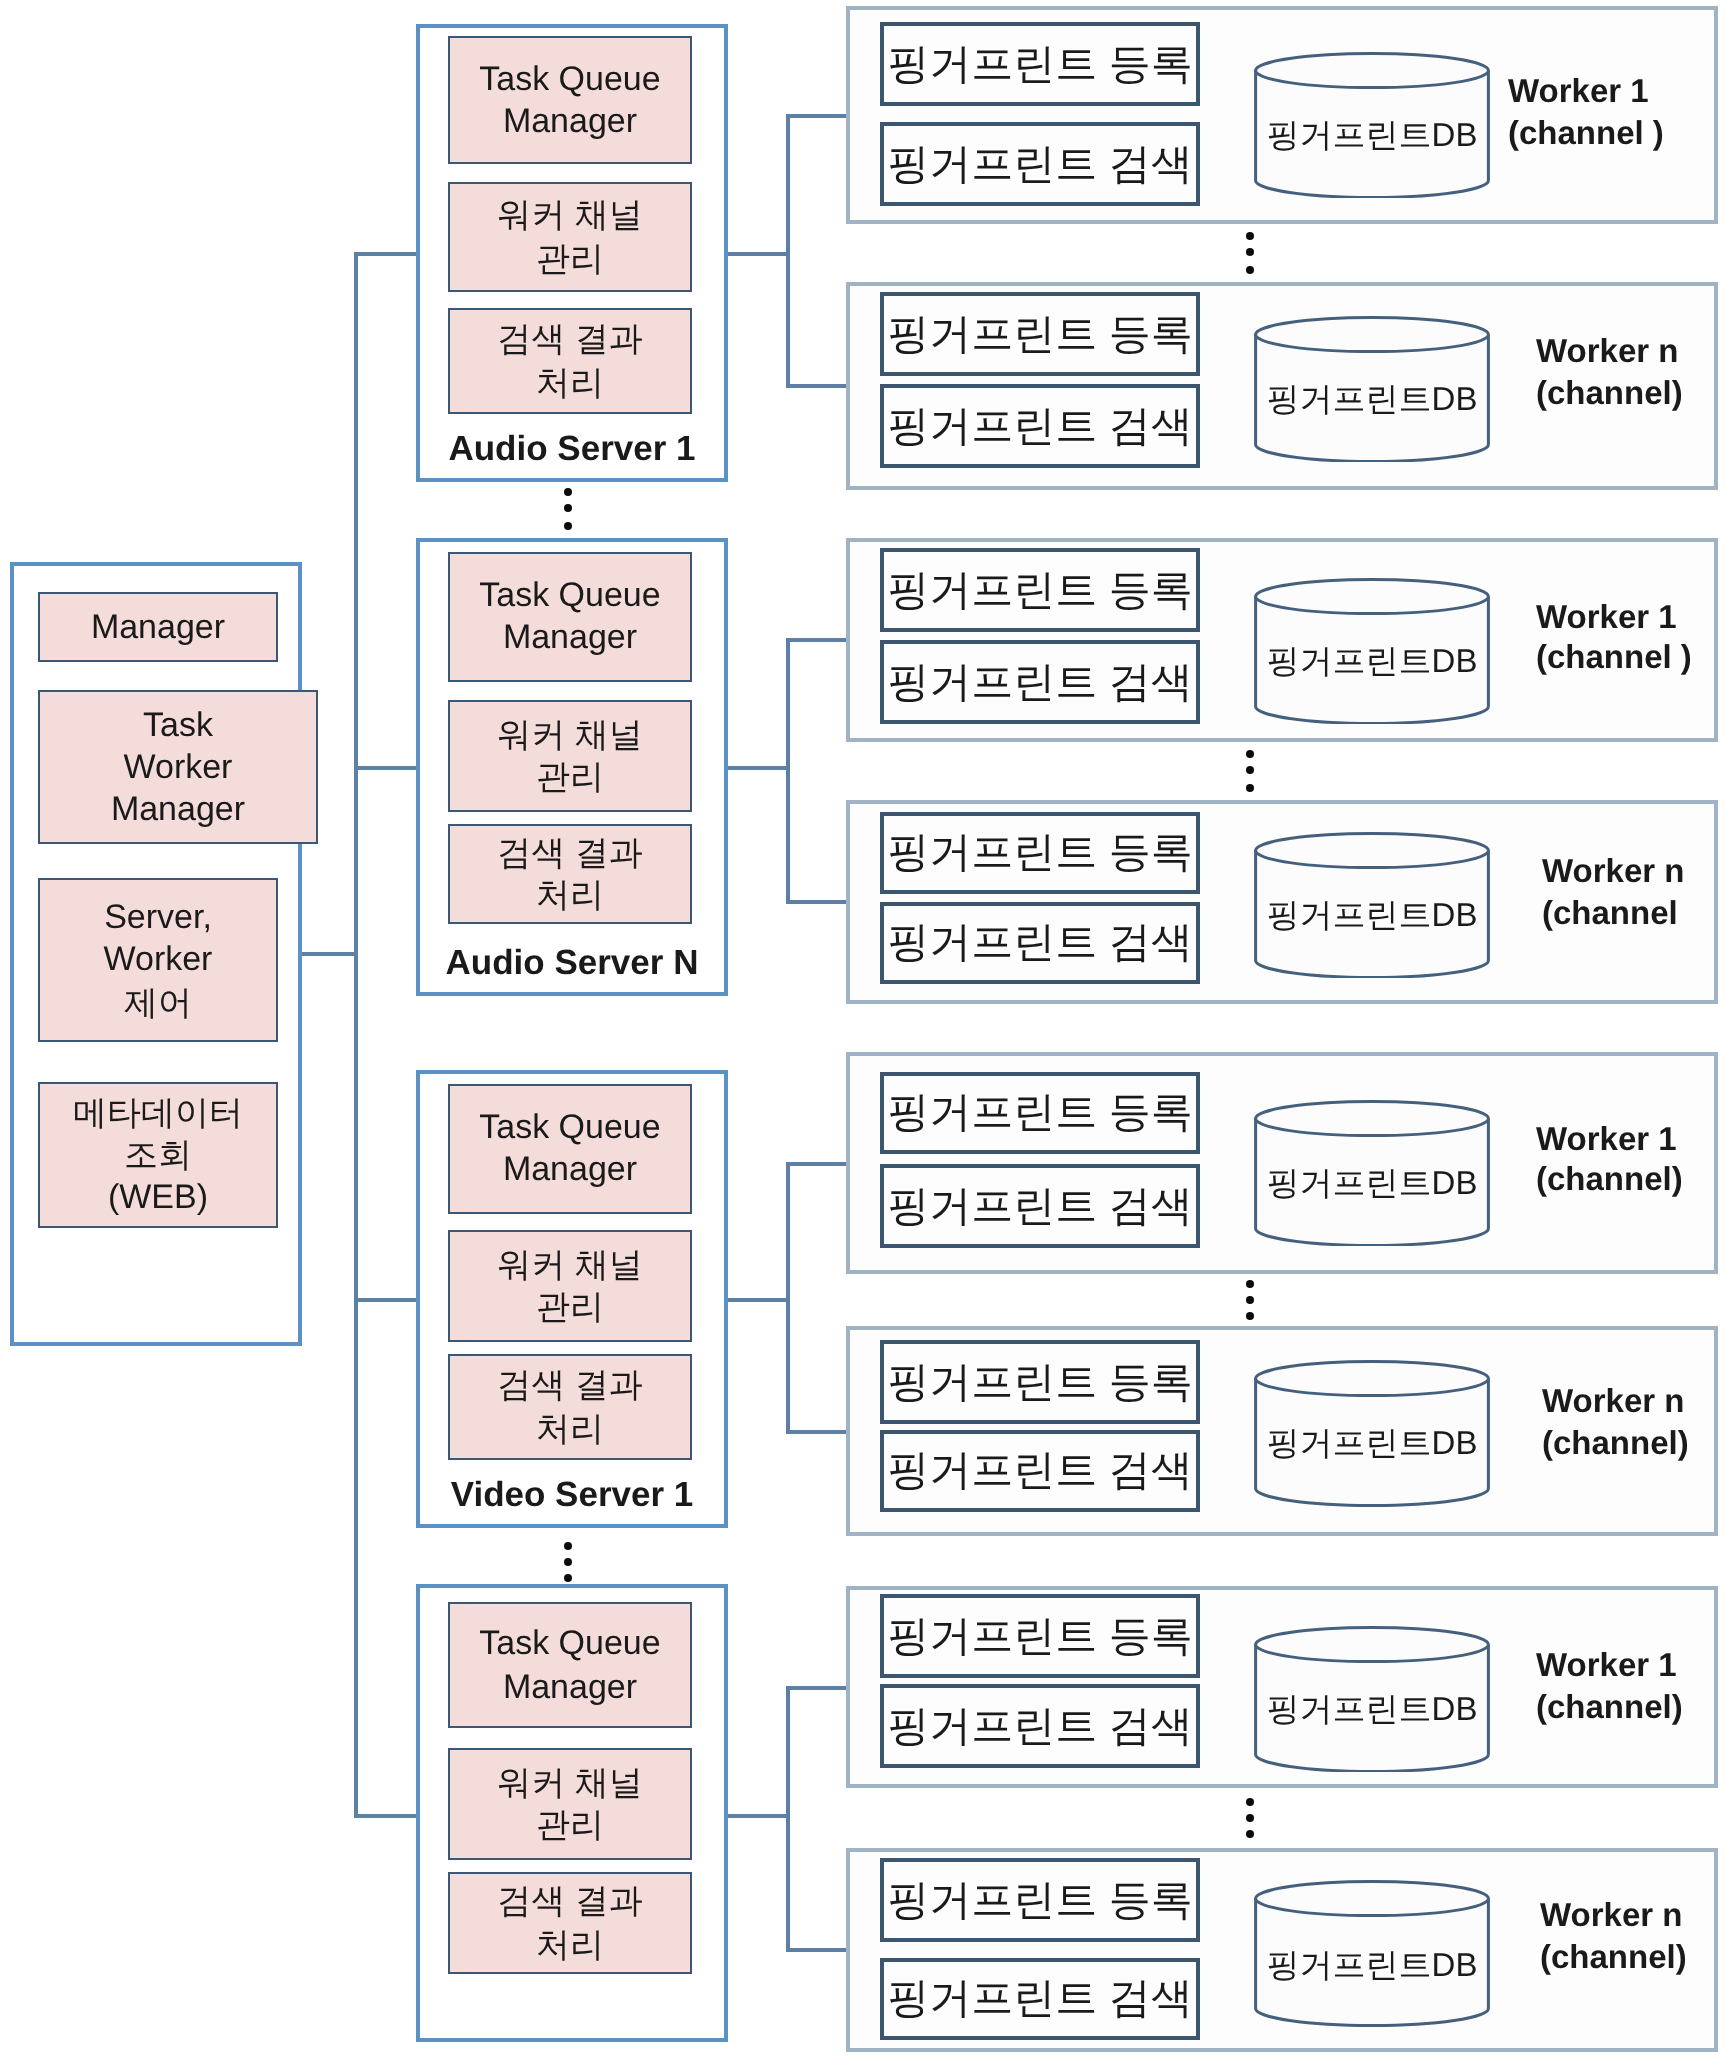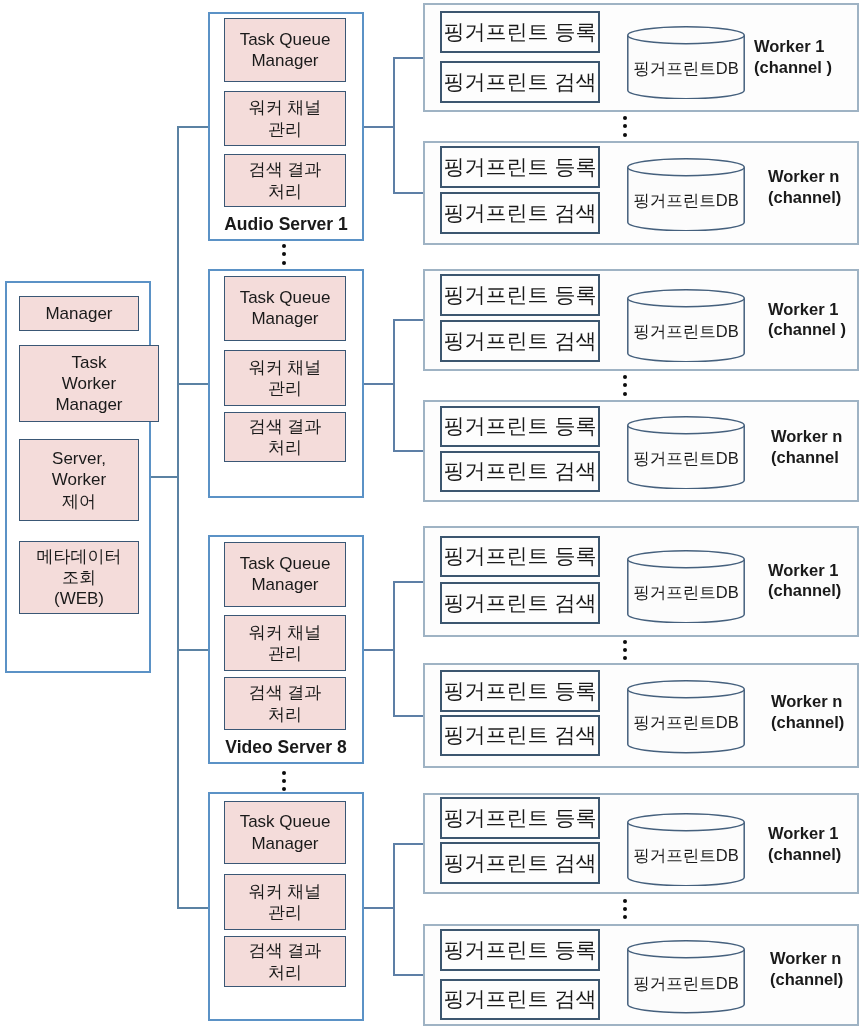--- a/index.html
+++ b/index.html
@@ -73,34 +73,35 @@
       <span>Manager</span>
     </div>
 <div class="abs modbox" style="left:224px;top:350px;width:122px;height:55.5px;">
       <span>워커 채널</span>
       <span>관리</span>
     </div>
 <div class="abs modbox" style="left:224px;top:412px;width:122px;height:50px;">
       <span>검색 결과</span>
       <span>처리</span>
     </div>
+<div class="abs caption" style="left:208px;top:468px;width:156px;height:26px;">Audio Server N</div>
 <div class="abs outerbox" style="left:208px;top:535px;width:156px;height:229px;"></div>
 <div class="abs modbox" style="left:224px;top:542px;width:122px;height:64.5px;">
       <span>Task Queue</span>
       <span>Manager</span>
     </div>
 <div class="abs modbox" style="left:224px;top:615px;width:122px;height:55.5px;">
       <span>워커 채널</span>
       <span>관리</span>
     </div>
 <div class="abs modbox" style="left:224px;top:677px;width:122px;height:53px;">
       <span>검색 결과</span>
       <span>처리</span>
     </div>
-<div class="abs caption" style="left:208px;top:734px;width:156px;height:26px;">Video Server 8</div>
+<div class="abs caption" style="left:208px;top:734px;width:156px;height:26px;">Video Server 1</div>
 <div class="abs outerbox" style="left:208px;top:792px;width:156px;height:229px;"></div>
 <div class="abs modbox" style="left:224px;top:801px;width:122px;height:63px;">
       <span>Task Queue</span>
       <span>Manager</span>
     </div>
 <div class="abs modbox" style="left:224px;top:874px;width:122px;height:55.5px;">
       <span>워커 채널</span>
       <span>관리</span>
     </div>
 <div class="abs modbox" style="left:224px;top:936px;width:122px;height:51px;">

